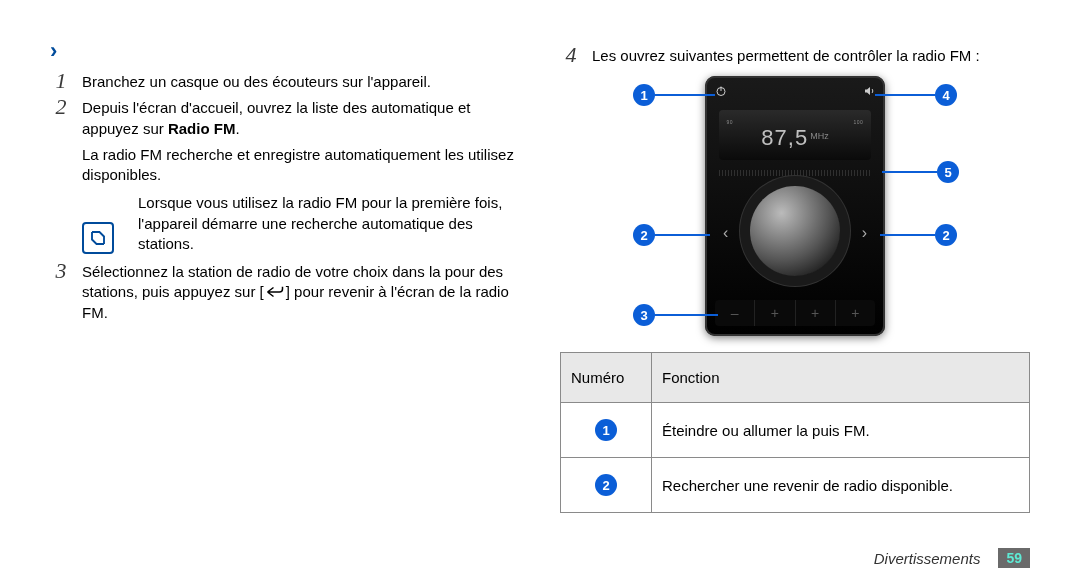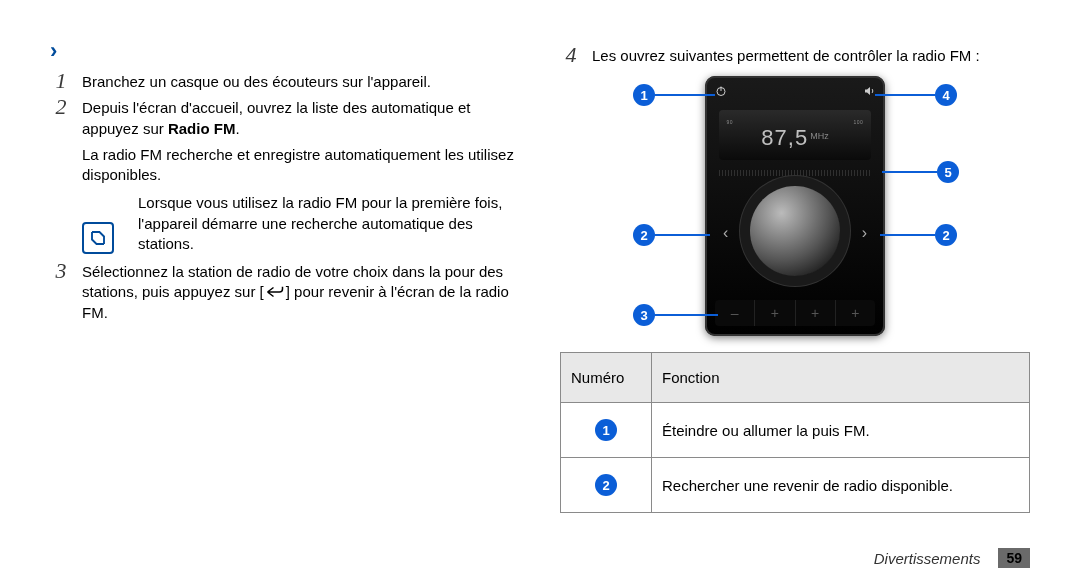--- a/index.html
+++ b/index.html
@@ -271,21 +271,21 @@
     display: flex;
     align-items: center;
     gap: 18px;
   }
   .footer .section-name {
     font-style: italic;
     color: #333;
   }
   .footer .page-num {
     background: #6a6a6a;
-    color: #000000;
+    color: #5eead4;
     padding: 2px 8px;
     font-weight: 600;
     font-size: 14px;
   }
 </style>
 </head>
 <body>
 
 <div class="page">
 

